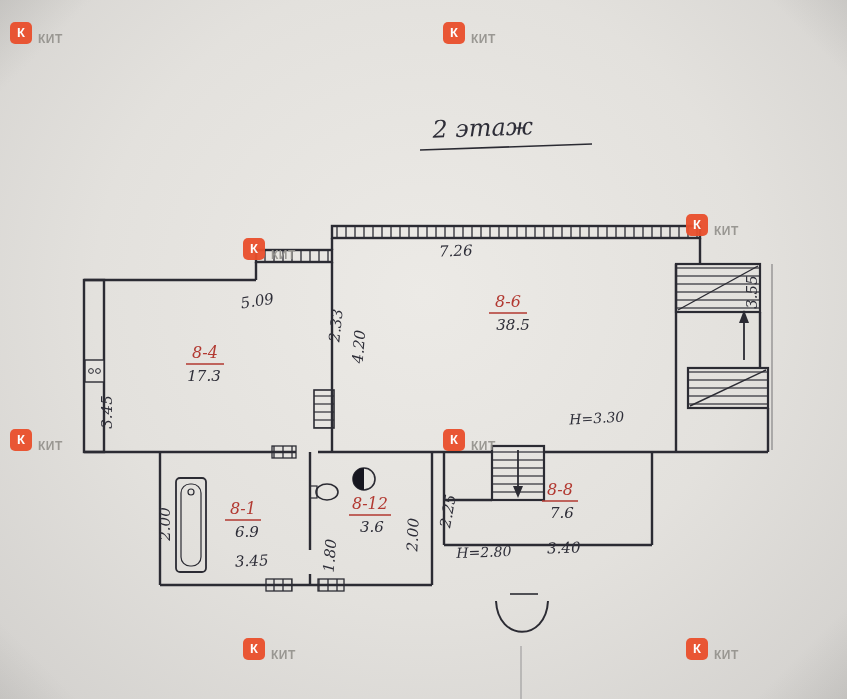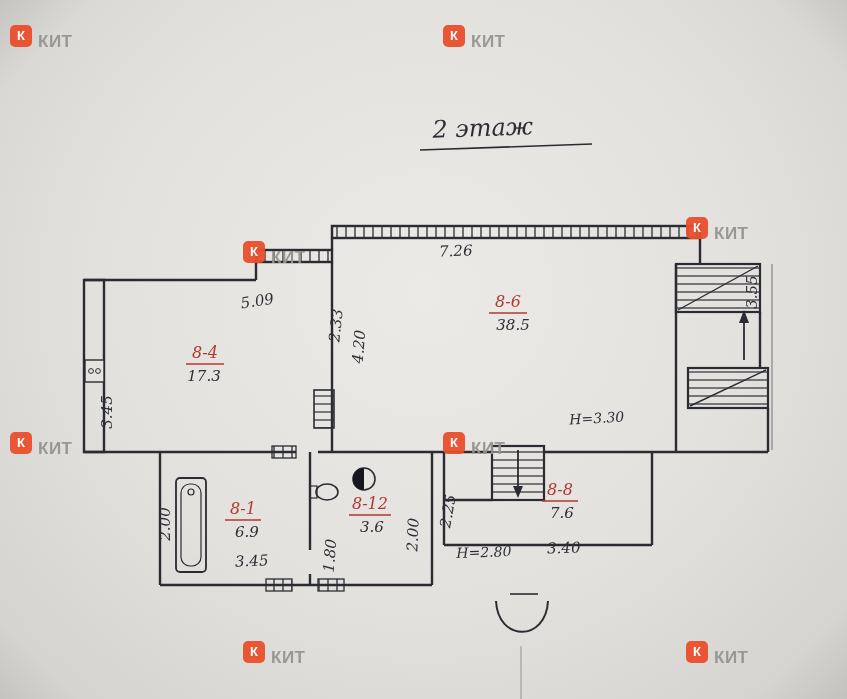--- a/index.html
+++ b/index.html
@@ -27,21 +27,21 @@
   .wm{
     position:absolute;display:flex;align-items:center;gap:6px;
     z-index:5;opacity:.95;user-select:none;
   }
   .wm-icon{
     width:22px;height:22px;border-radius:5px;background:#ea4f2c;
     color:#fff;font-weight:bold;font-size:13px;line-height:22px;
     text-align:center;flex:0 0 auto;
   }
   .wm-text{
-    color:#96948f;font-weight:bold;font-size:17px;letter-spacing:.5px;margin-top:12px;
+    color:#96948f;font-weight:bold;font-size:12px;letter-spacing:.5px;margin-top:12px;
   }
 </style>
 </head>
 <body>
 
 <div class="scan">
 
   <svg width="847" height="699" viewBox="0 0 847 699">
     <defs>
       <pattern id="ticks" width="9" height="14" patternUnits="userSpaceOnUse">

